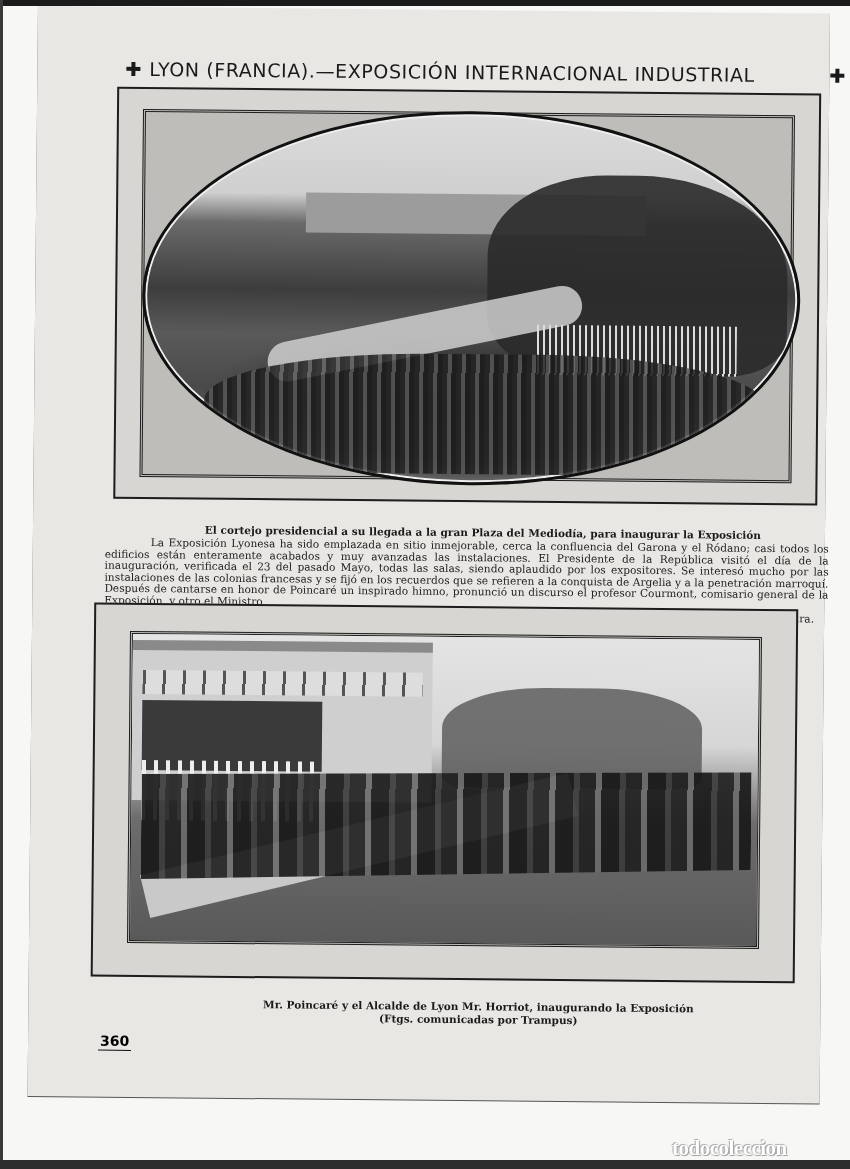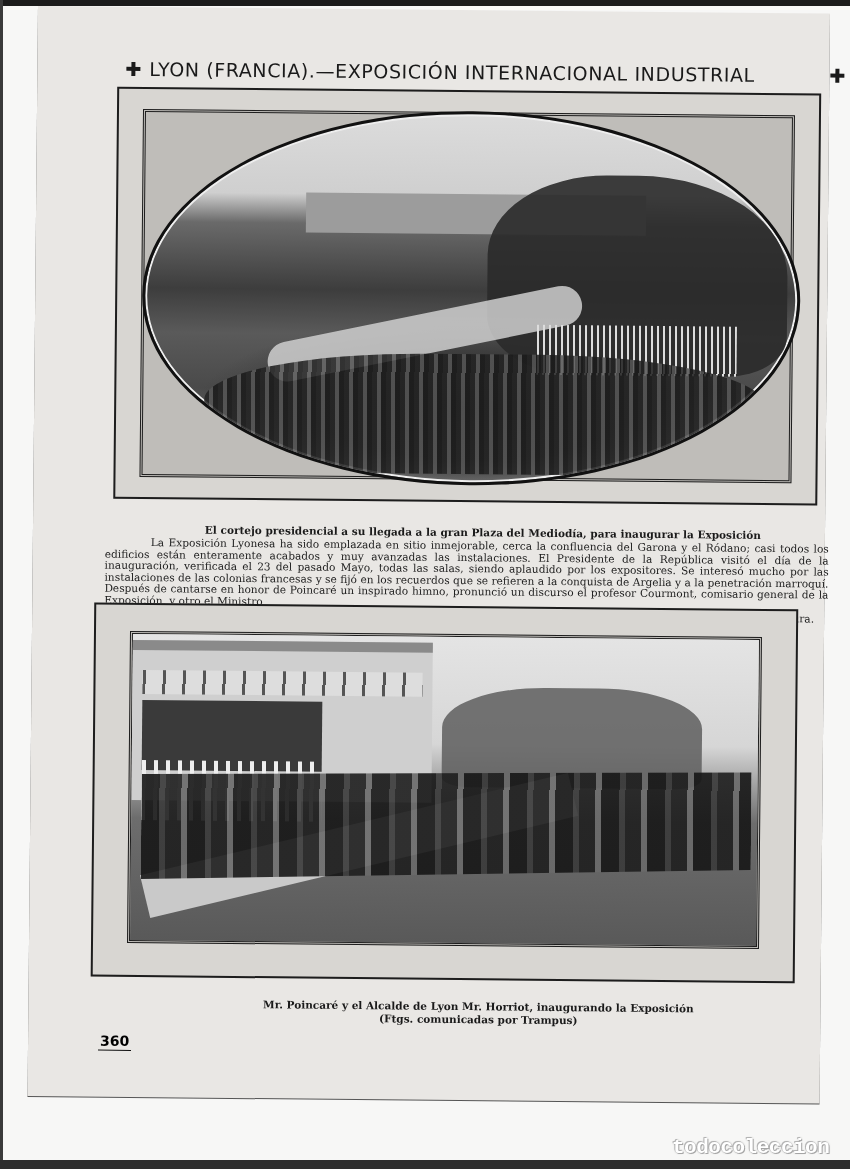--- a/index.html
+++ b/index.html
@@ -72,21 +72,21 @@
       font-size:10.6px; line-height:11.6px; color:#1c1c1c; text-align:justify;
       text-indent:46px;
     }
     .body-text .last { display:block; text-align:center; text-indent:0; }
     .caption2 { left:150px; top:990px; width:600px; font-size:10.5px; line-height:13px; }
     .page-num {
       position:absolute; left:62px; top:1026px; font-family:"DejaVu Sans", sans-serif;
       font-size:14px; font-weight:bold; border-bottom:1.5px solid #111; padding:0 2px 1px 2px;margin-left:8px;
     }
     .watermark {
-      position:absolute; left:672px; top:1136px; font-family:Liberation Mono, monospace; font-weight:bold;
+      position:absolute; left:672px; top:1136px; font-family:Liberation Serif, serif; font-weight:bold;
       font-size:21px; color:#fff; letter-spacing:-0.5px;
       text-shadow: 0 0 2px #999, 1px 1px 0 #aaa, -1px -1px 0 #bbb;
     }
   </style>
 </head>
 <body>
 
 <div class="scan-edge-top"></div>
 <div class="scan-edge-left"></div>
 

